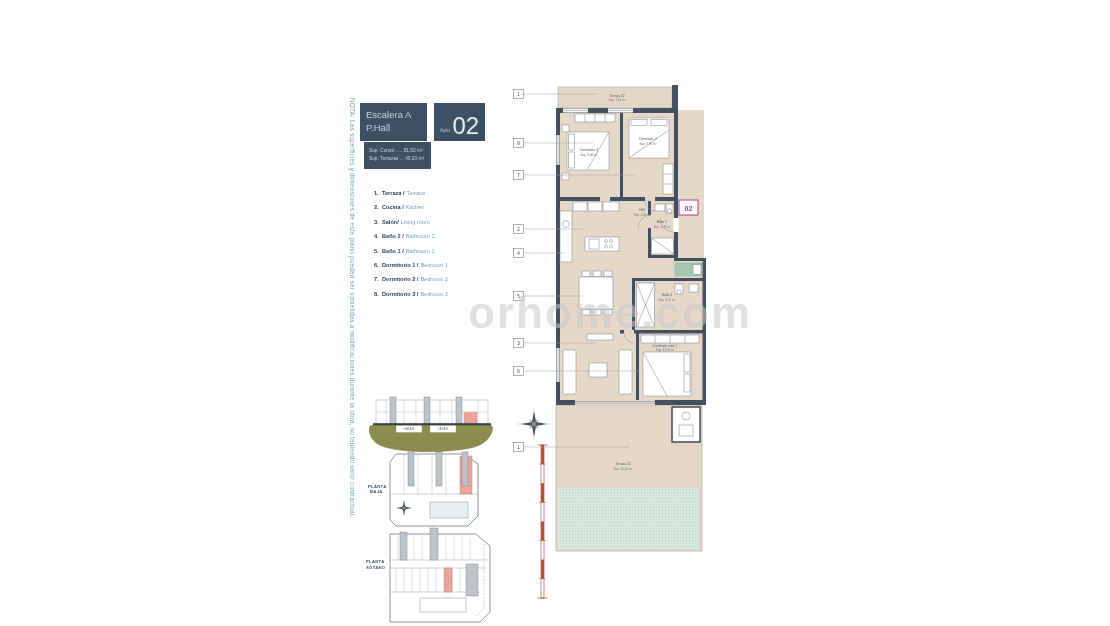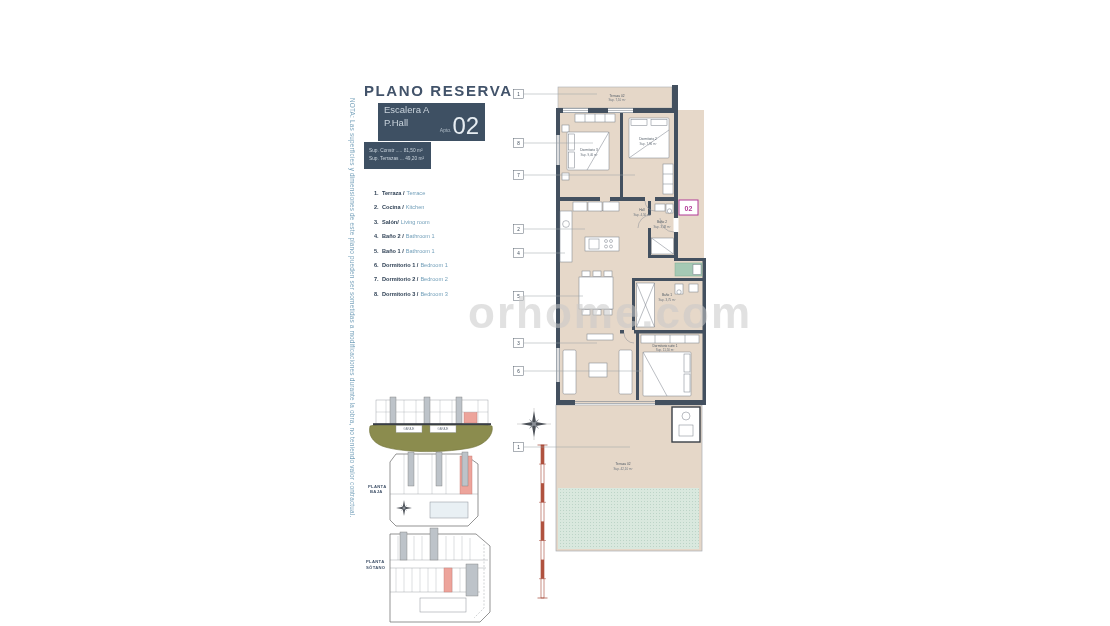--- a/index.html
+++ b/index.html
@@ -6,22 +6,22 @@
   #stage{position:relative;width:1110px;height:626px;background:#fff;overflow:hidden;
          font-family:"Liberation Sans", sans-serif;}
   .abs{position:absolute;}
 
   
   #note-vertical{left:344px;top:98px;height:430px;width:12px;
     writing-mode:vertical-rl;font-size:6.4px;letter-spacing:.2px;color:#79a3bc;}
   #title{left:364px;top:82px;width:220px;font-size:15px;font-weight:700;
     letter-spacing:1.6px;color:#42536a;}
   .slatebox{background:#3e5063;color:#c9d3dc;}
-  #stairbox{left:378px;top:103px;width:67px;height:38px;font-size:9.5px;
-    line-height:13px;padding-left:6px;box-sizing:border-box;}
+  #stairbox{left:360px;top:103px;width:67px;height:38px;font-size:9.5px;
+    line-height:13px;padding-top:5px;padding-left:6px;box-sizing:border-box;}
   #aptobox{left:434px;top:103px;width:51px;height:38px;box-sizing:border-box;
     display:flex;align-items:flex-end;justify-content:center;padding-bottom:4px;}
   #aptobox .apto-label{font-size:5px;color:#aebbc6;margin-right:1px;margin-bottom:4px;}
   #aptobox .apto-num{font-size:24px;font-weight:300;color:#e7edf2;line-height:22px;}
   #supbox{left:364px;top:142px;width:67px;height:27px;font-size:4.8px;
     line-height:7.5px;padding:5px 0 0 5px;box-sizing:border-box;}
 
   #legend{left:374px;top:191px;width:130px;}
   .legend-item{display:flex;margin-bottom:8.6px;font-size:5.6px;line-height:5.8px;}
   .legend-num{width:8px;color:#2f4155;font-weight:700;}
@@ -39,21 +39,20 @@
   .kp-label{font-size:4.2px;fill:#42536a;font-weight:700;letter-spacing:.3px;}
   .garaje-t{font-size:2.7px;fill:#6b757f;}
 </style>
 </head>
 <body>
 
 <div id="stage">
 
   <div id="note-vertical" class="abs">NOTA: Las superficies y dimensiones de este plano pueden ser sometidas a modificaciones durante la obra, no teniendo valor contractual.</div>
 
-  <div id="title" class="abs">PLANO RESERVA</div>
 
   <div id="stairbox" class="abs slatebox">
     <div>Escalera A</div>
     <div>P.Hall</div>
   </div>
 
   <div id="aptobox" class="abs slatebox">
     <span class="apto-label">Apto.</span>
     <span class="apto-num">02</span>
   </div>

